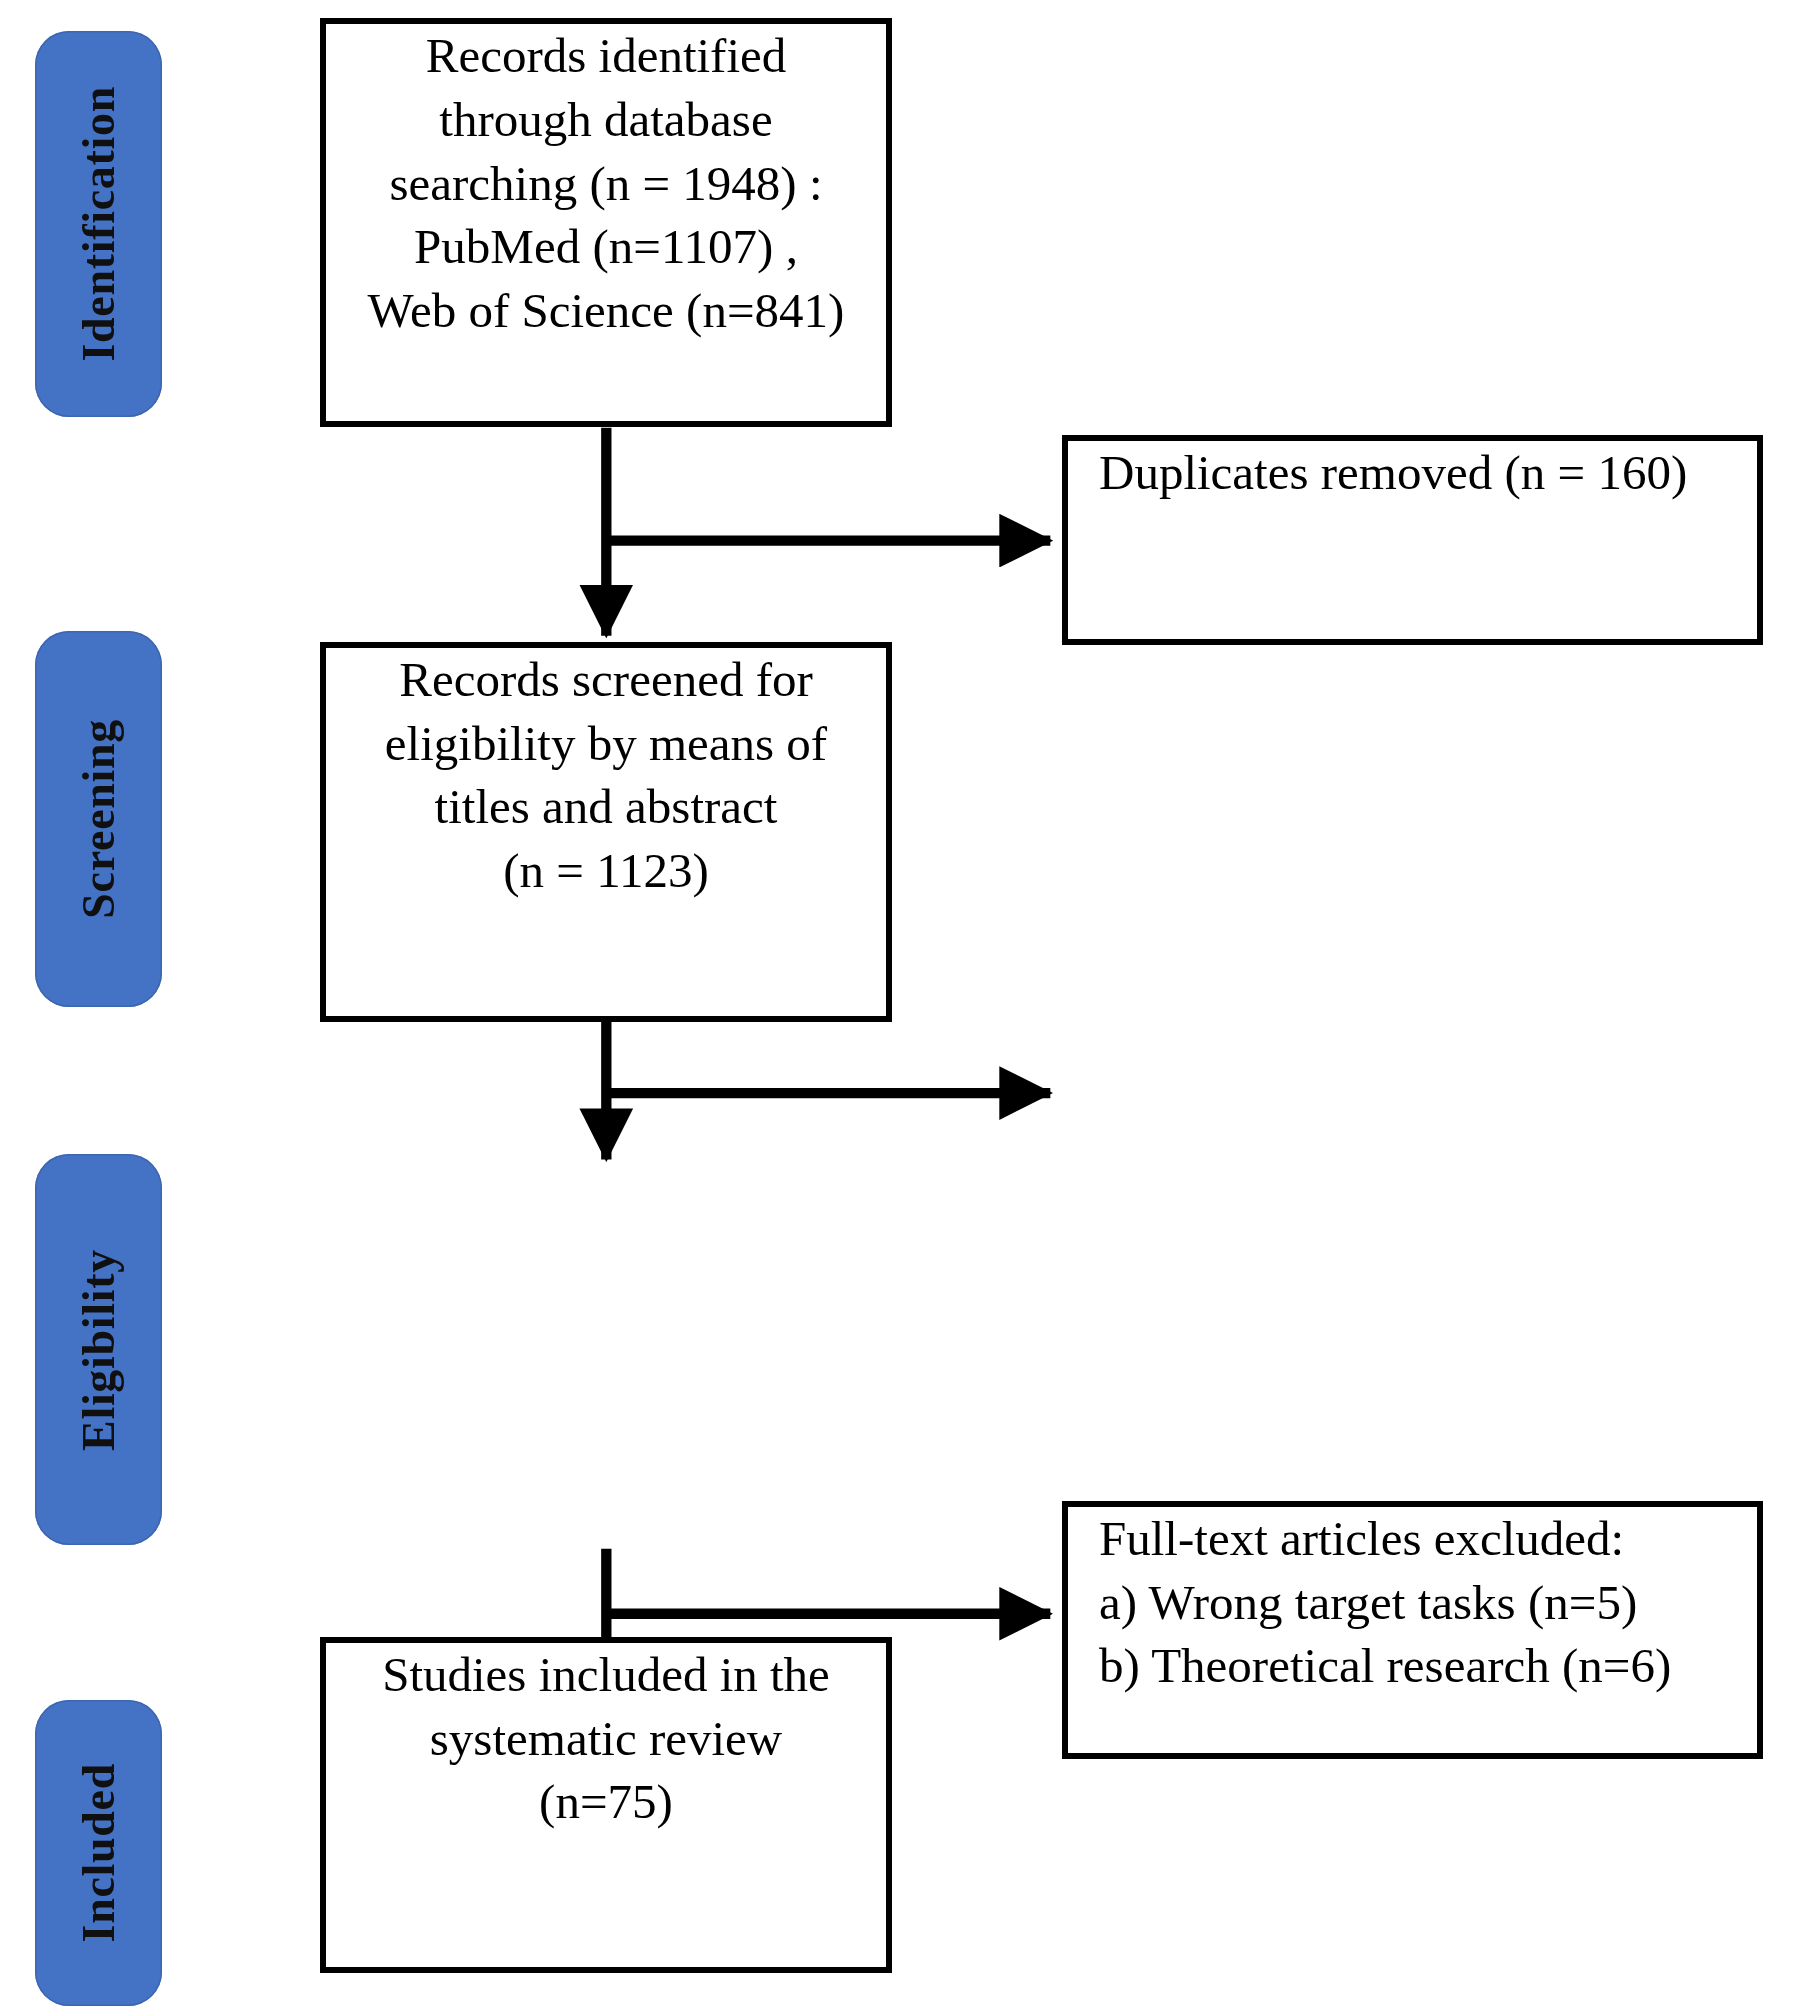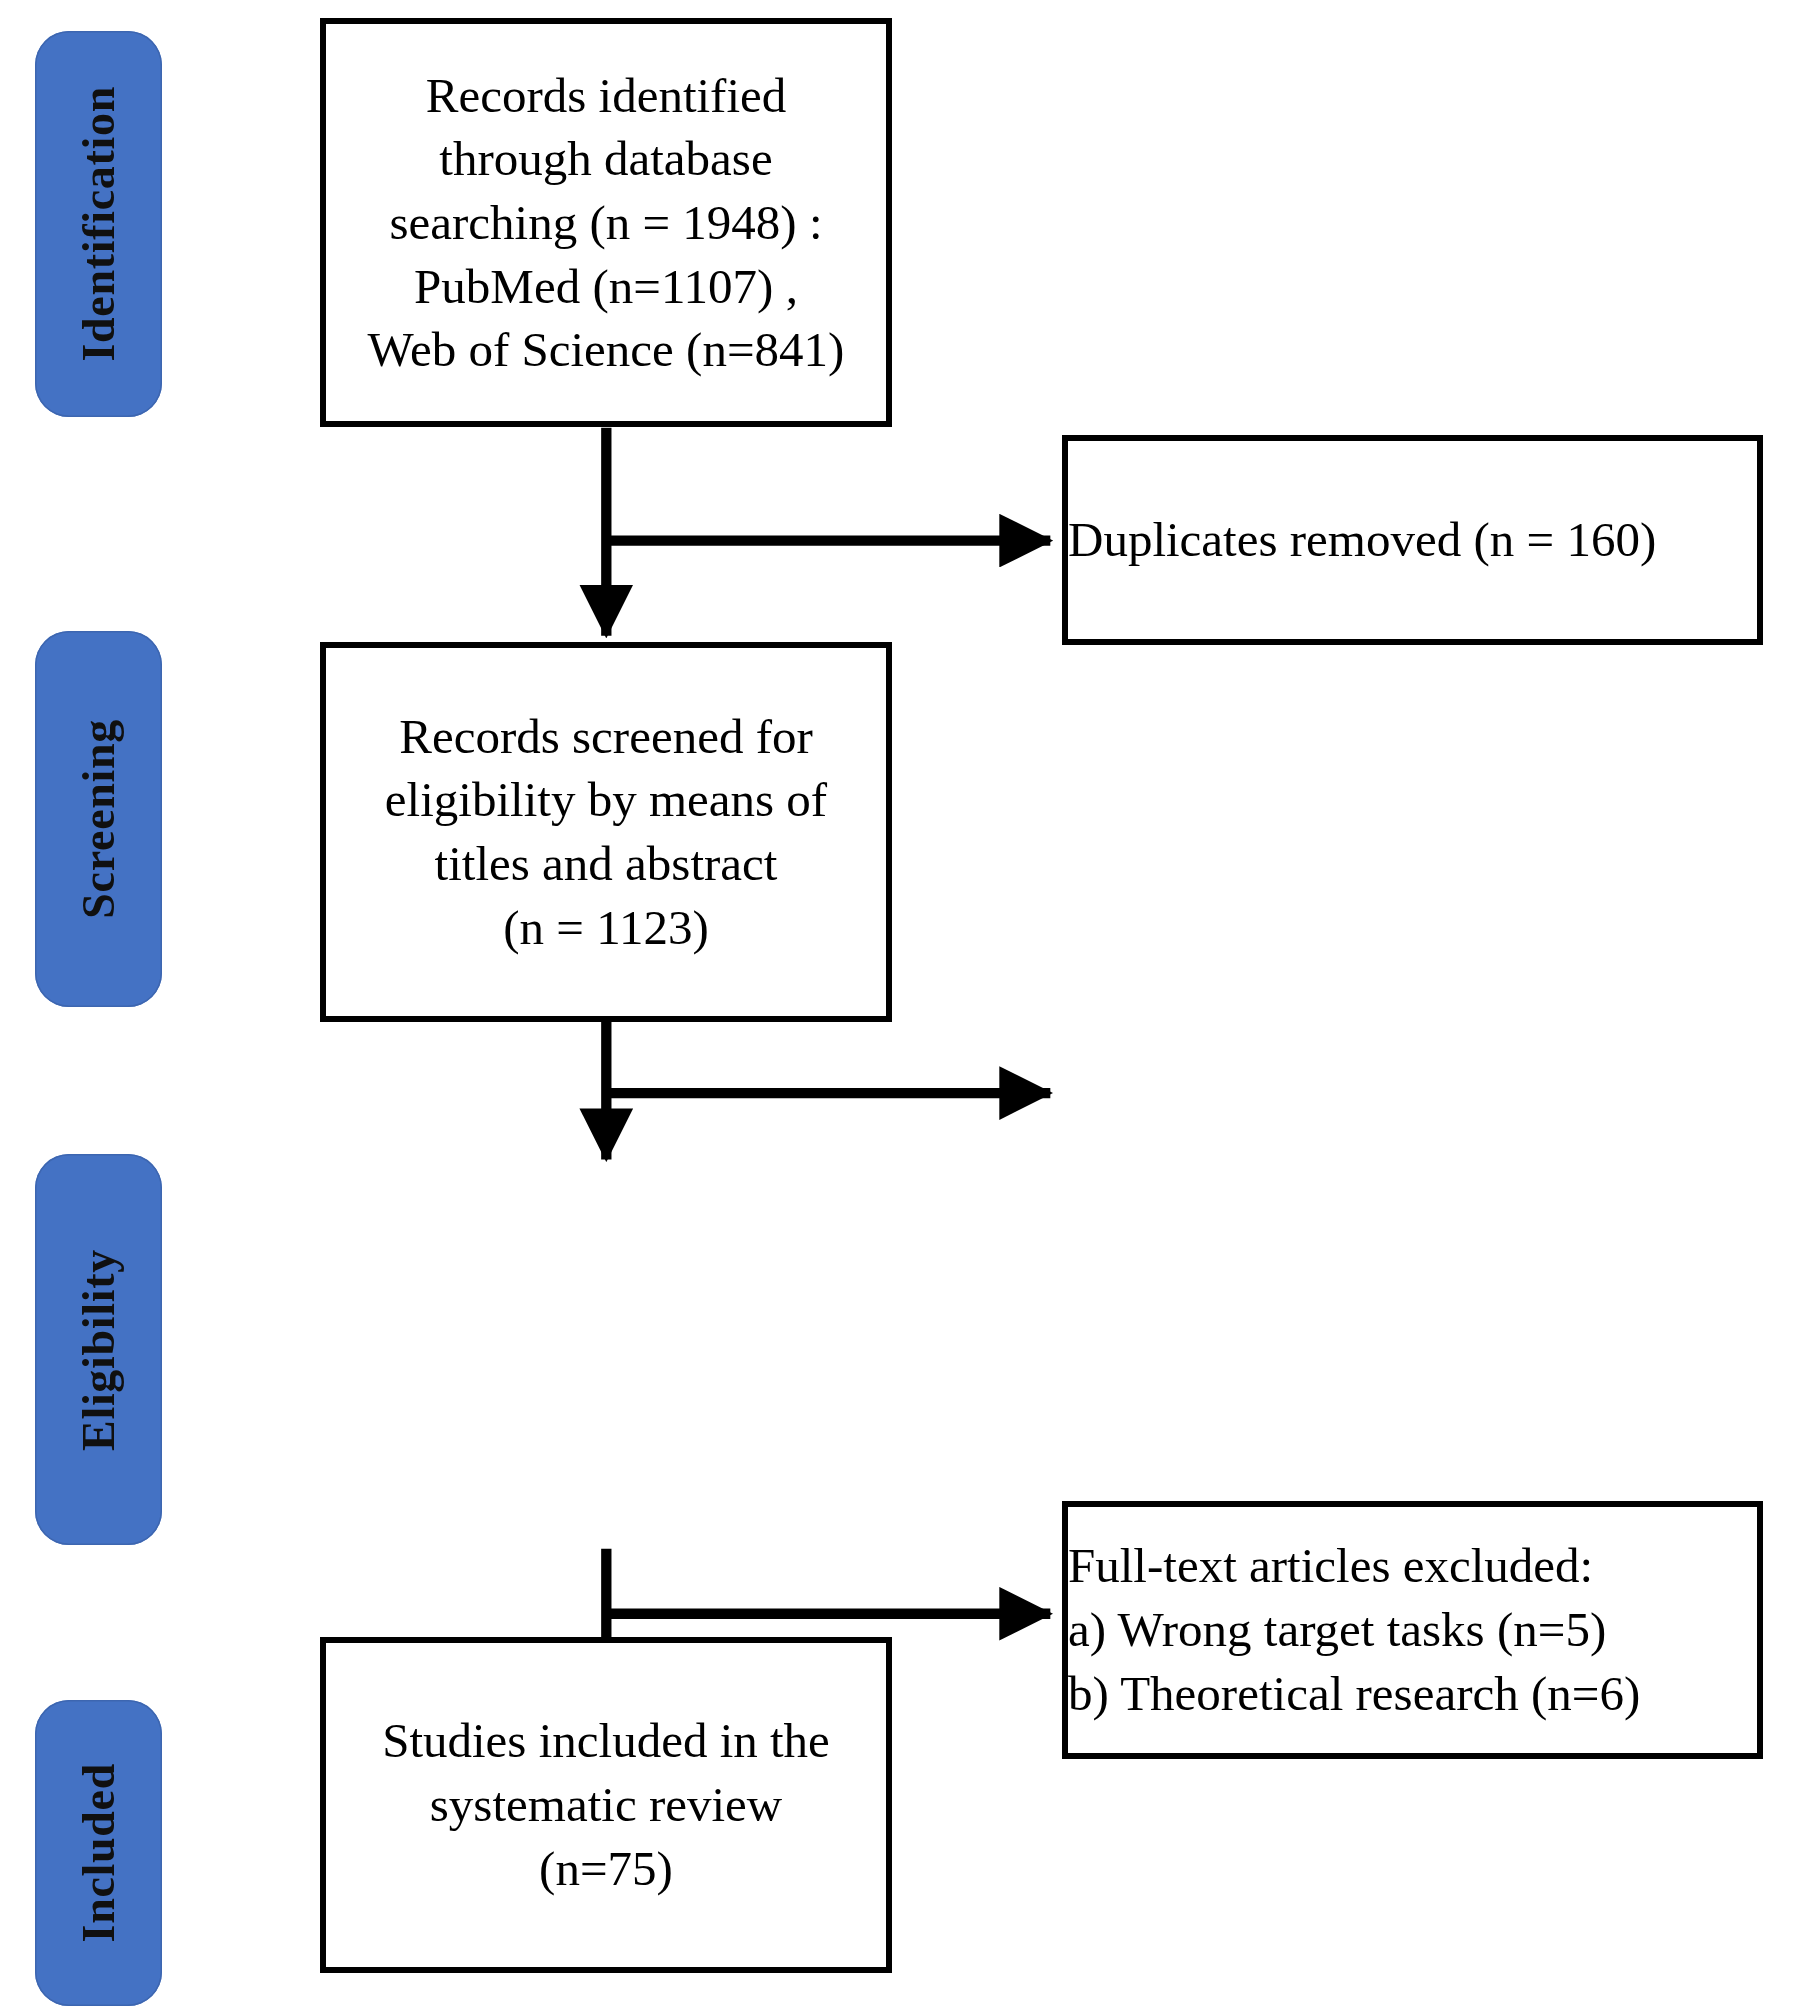--- a/index.html
+++ b/index.html
@@ -39,37 +39,37 @@
     text-align: center;
   }
 
   
   .flow-box {
     position: absolute;
     background: #ffffff;
     border: 6.6px solid #000000;
     box-sizing: border-box;
     display: flex;
-    align-items: center;
     overflow: hidden;
   }
   .flow-box.center {
     justify-content: center;
   }
   .flow-box.center .box-text {
     text-align: center;
     width: 100%;
     padding: 0 13.3px;
     box-sizing: border-box;
   }
   .flow-box.left {
     justify-content: flex-start;
   }
   .flow-box.left .box-text {
     text-align: left;
+    padding-left: 31px;
     padding-right: 14.8px;
     width: 100%;
     box-sizing: border-box;
   }
   .box-text {
     font-family: "Liberation Serif", "DejaVu Serif", serif;
     font-size: 49px;
     line-height: 1.30;
     color: #000000;
     white-space: pre-line;

